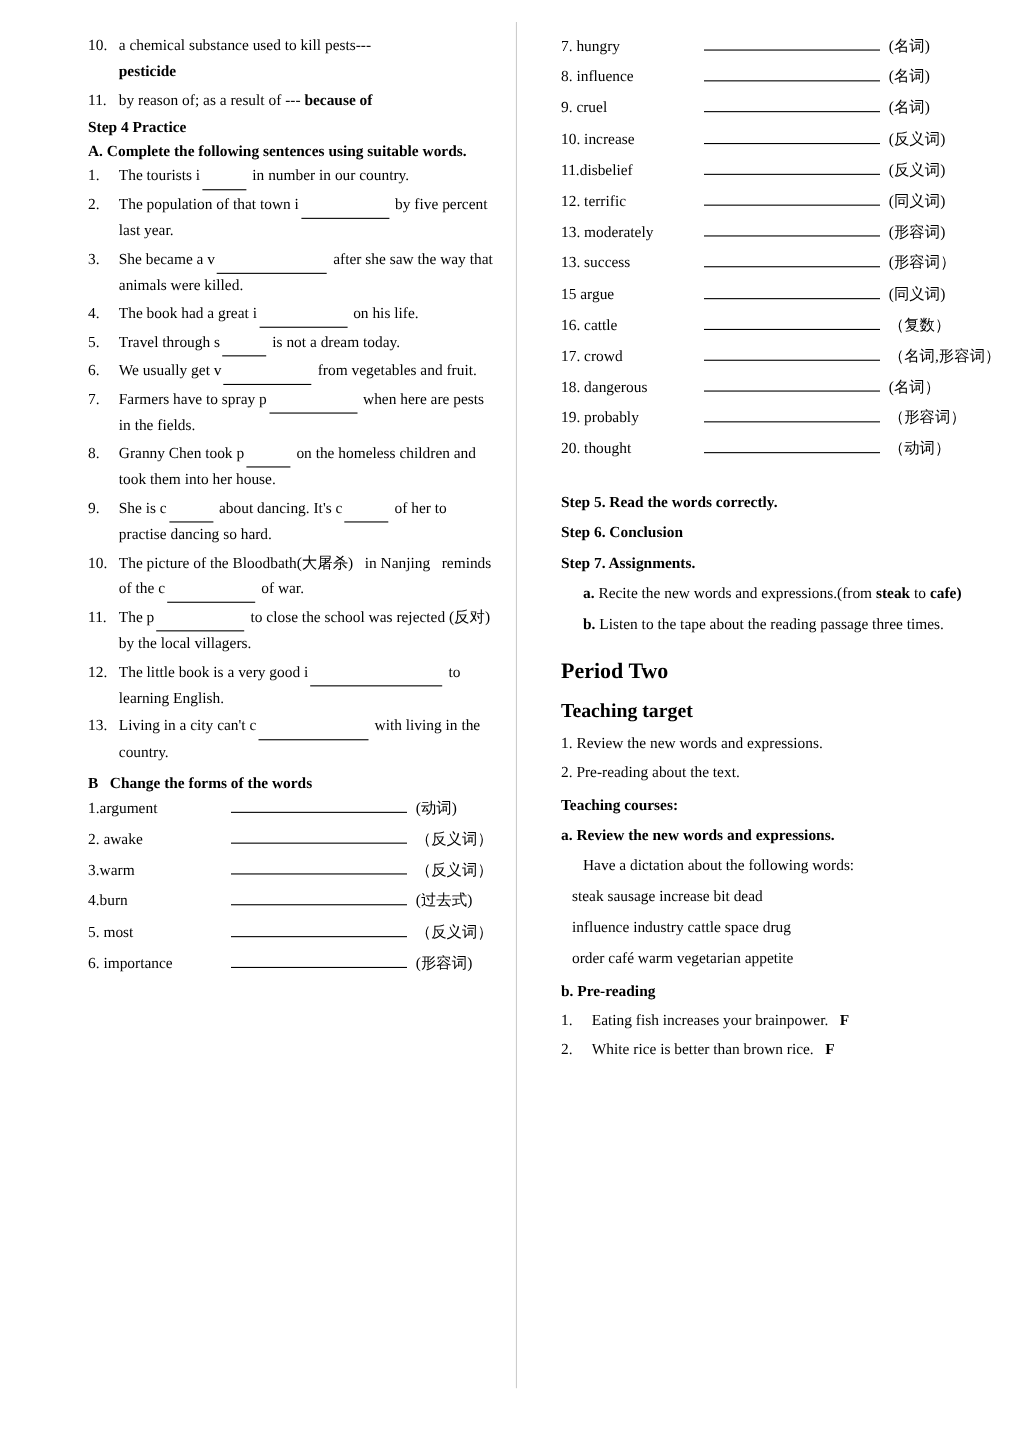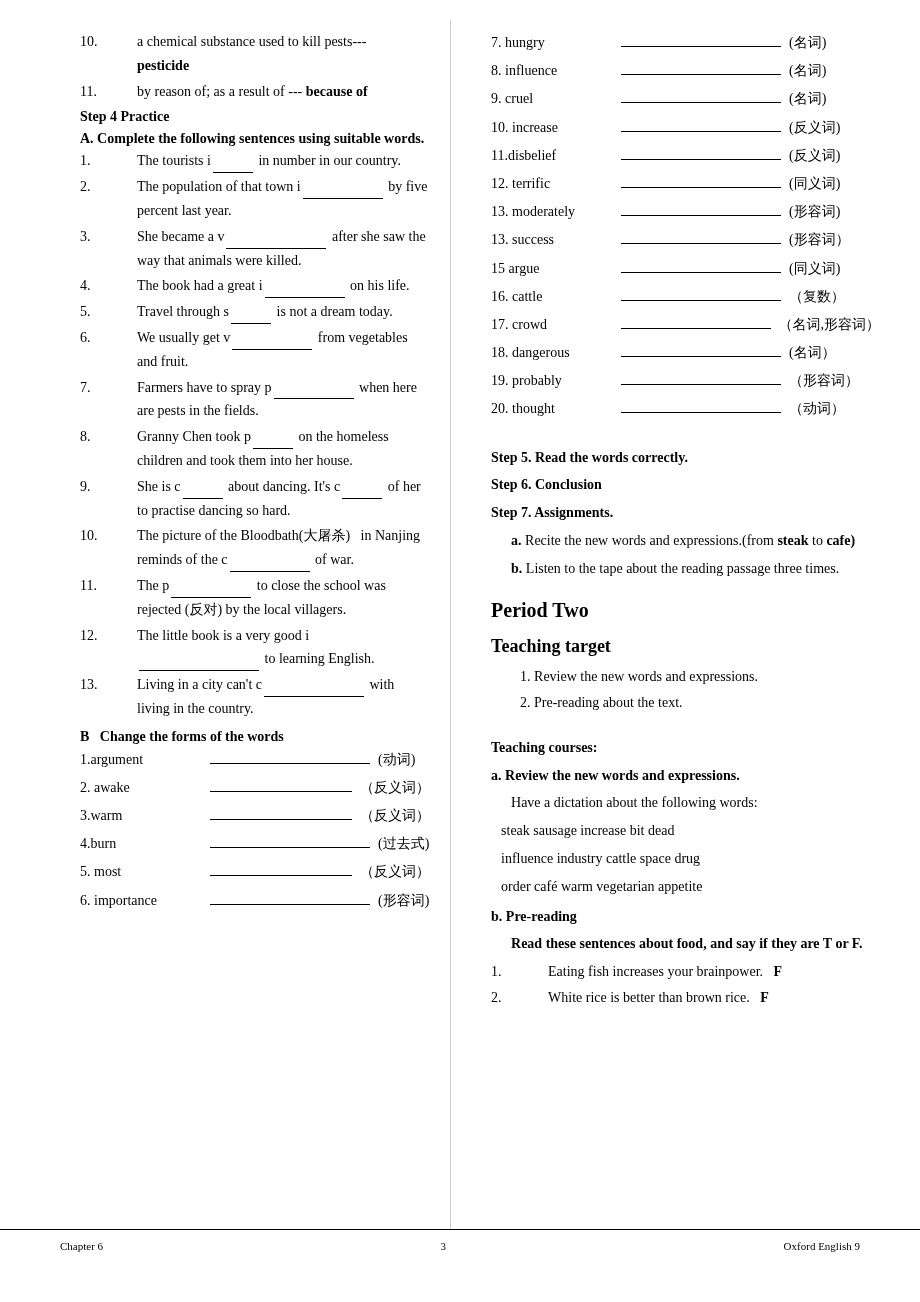--- a/index.html
+++ b/index.html
@@ -7,21 +7,21 @@
       background: #fff;
       font-family: 'Times New Roman', Times, serif;
       font-size: 14px;
       color: #000;
       width: 920px;
       min-height: 1302px;
       position: relative;
     }
     .page {
       display: flex;
-      flex-direction: column;
+      flex-direction: row;
       min-height: 1302px;
       padding: 20px 0 40px 0;
     }
     .columns {
       display: flex;
       flex: 1;
       padding: 0 20px;
     }
     .left-col {
       width: 450px;
@@ -65,21 +65,20 @@
       display: flex;
       margin-bottom: 2px;
       line-height: 1.7;
     }
     .num {
       min-width: 28px;
       flex-shrink: 0;
     }
     .item-content {
       flex: 1;
-      margin-left: 29px;
     }
     .word-row {
       display: flex;
       align-items: baseline;
       margin-bottom: 3px;
       line-height: 1.8;
     }
     .word-label {
       min-width: 130px;
       flex-shrink: 0;
@@ -319,31 +318,30 @@
       <p class="period-title">Period Two</p>
       <p class="teaching-title">Teaching target</p>
 
       <div class="numbered-item">
         <span class="item-content">1. Review the new words and expressions.</span>
       </div>
       <div class="numbered-item">
         <span class="item-content">2. Pre-reading about the text.</span>
       </div>
 
-      <p style="margin-top:21px;font-family:Liberation Serif, serif;"><span class="bold">Teaching courses:</span></p>
+      <p style="margin-top:6px;font-family:Liberation Serif, serif;"><span class="bold">Teaching courses:</span></p>
       <p><span class="bold">a. Review the new words and expressions.</span></p>
       <p style="padding-left:20px;">Have a dictation about the following words:</p>
       <div class="words-list">
         <p>steak   sausage  increase  bit  dead</p>
         <p>influence  industry  cattle  space  drug</p>
         <p>order  café  warm  vegetarian  appetite</p>
       </div>
 
       <p style="margin-top:6px;"><span class="bold">b. Pre-reading</span></p>
-      <p style="padding-left:20px; font-weight:bold;">Read these sentences about food, and say if they are T or F.</p>
 
       <div class="numbered-item" style="margin-top:4px;">
         <span class="num">1.</span>
         <span class="item-content">Eating fish increases your brainpower. &nbsp;&nbsp;<span class="bold">F</span></span>
       </div>
       <div class="numbered-item">
         <span class="num">2.</span>
         <span class="item-content">White rice is better than brown rice. &nbsp;&nbsp;<span class="bold">F</span></span>
       </div>
 

